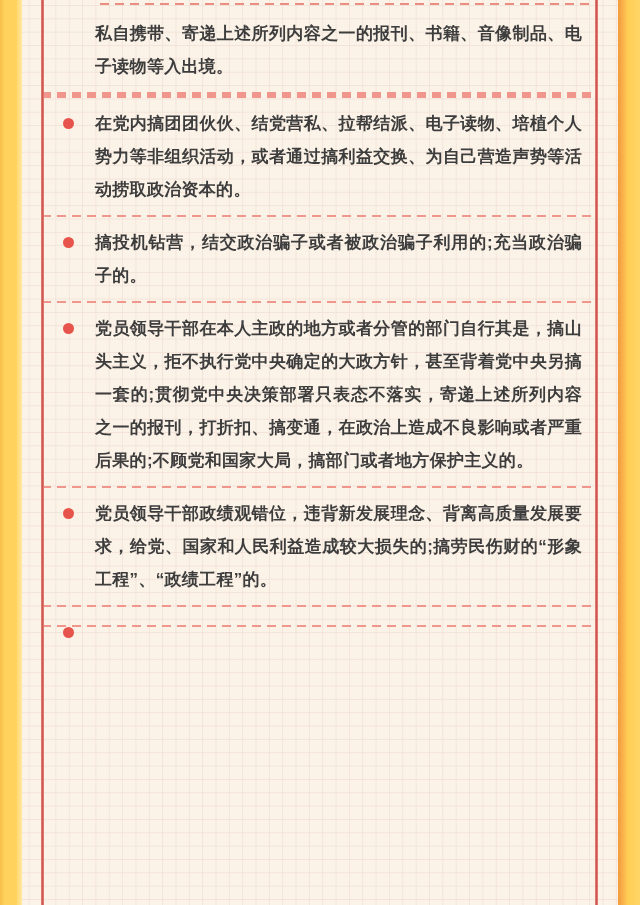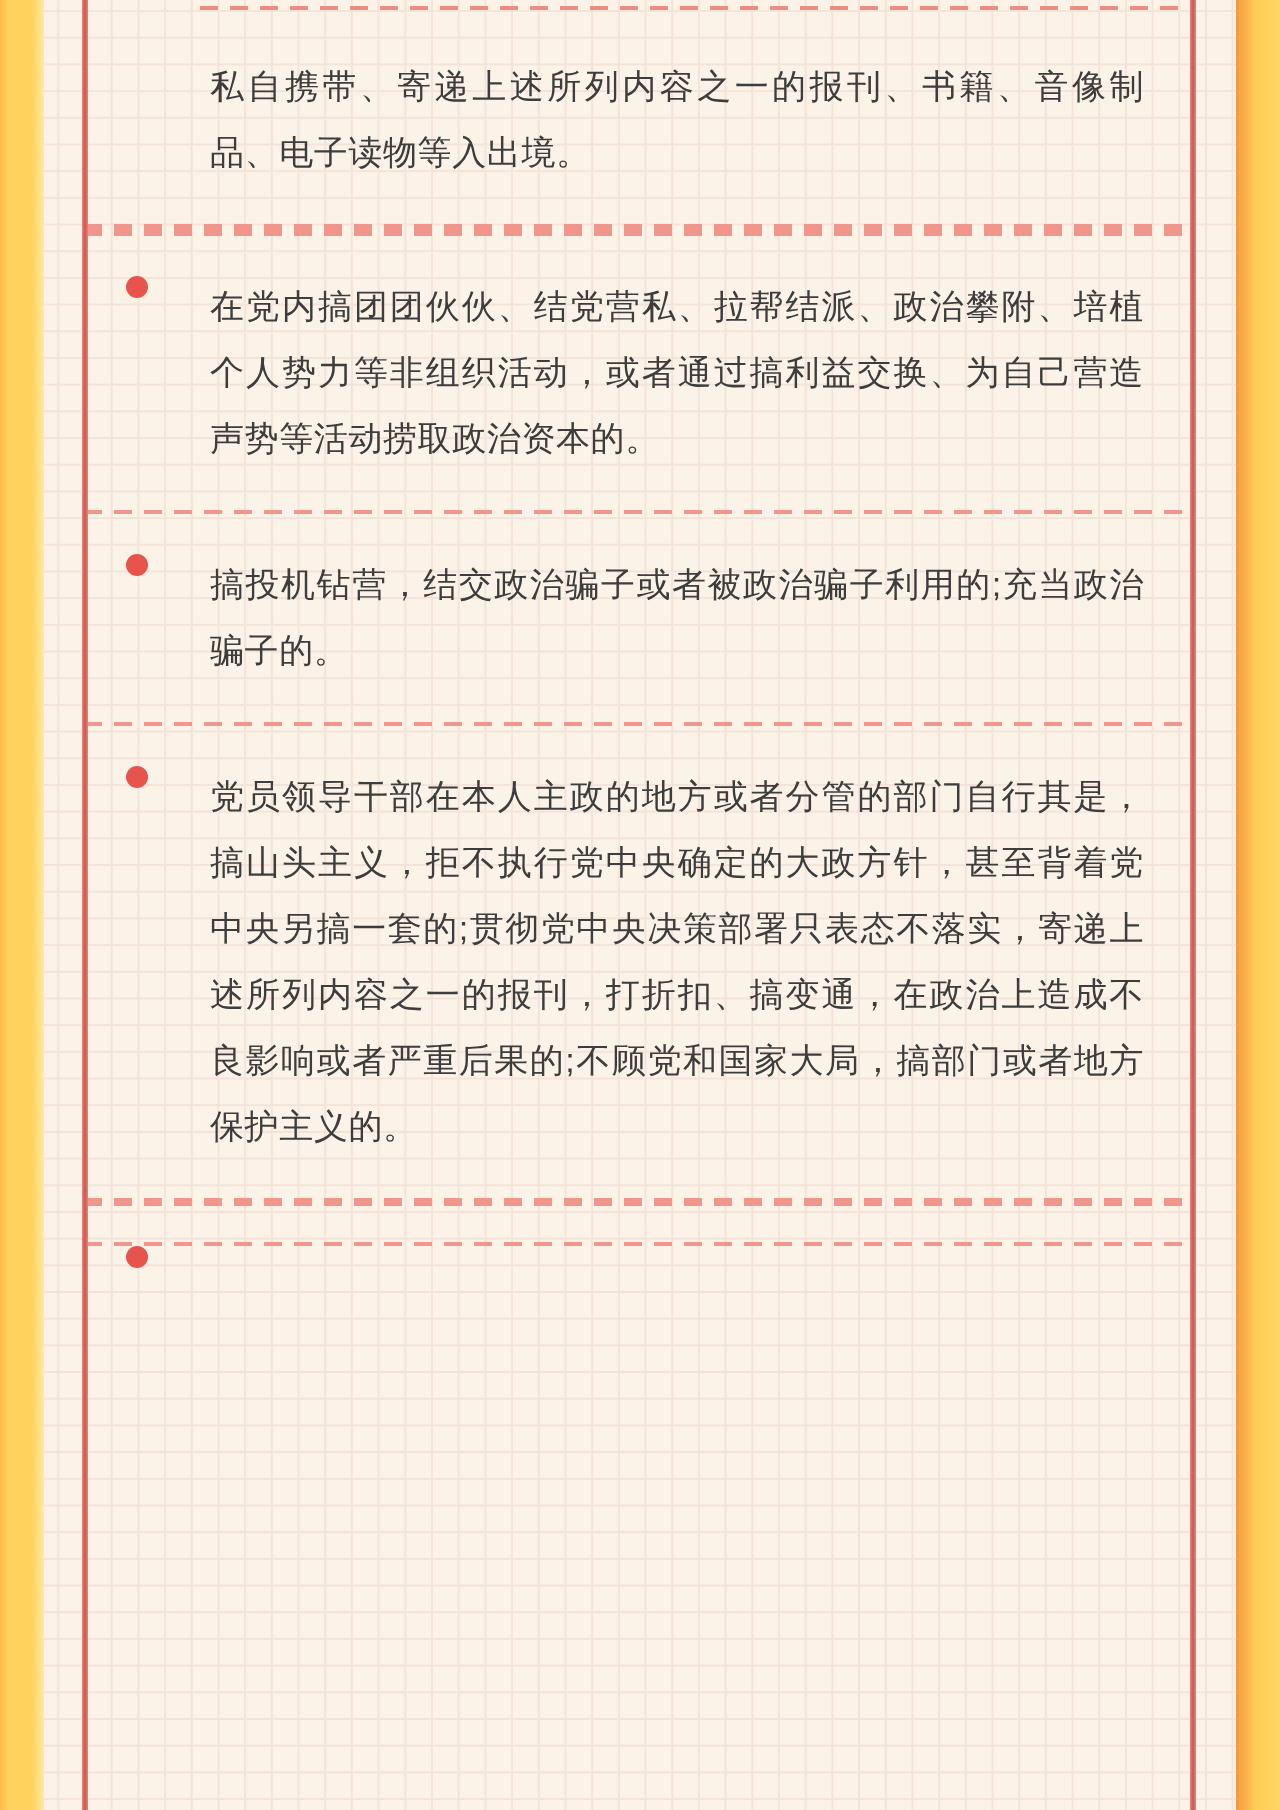--- a/index.html
+++ b/index.html
@@ -47,26 +47,26 @@
   }
   .content {
     position: absolute; left: 42px; right: 44px; top: 8px;
     z-index: 2;
   }
   .section {
     position: relative;
     padding: 9px 14px 9px 53px;
   }
   .section .text {
-    margin: 10px;
+    margin: 0;
     font-size: 17px;
     line-height: 33px;
     letter-spacing: 0.3px;
     color: #3d3d3d;
-    font-weight: 400;
+    font-weight: 700;
     text-align: justify;
   }
   .bullet {
     position: absolute;
     left: 21px; top: 20px;
     width: 11px; height: 11px;
     border-radius: 50%;
     background: #e7544b;
   }
   .sep {
@@ -91,36 +91,40 @@
       <p class="text">私自携带、寄递上述所列内容之一的报刊、书籍、音像制品、电子读物等入出境。</p>
     </div>
     <div class="sep"></div>
 
     <div class="sep"></div>
 
     <div class="sep"></div>
 
     <div class="section">
       <span class="bullet"></span>
-      <p class="text">在党内搞团团伙伙、结党营私、拉帮结派、政治攀附、培植个人势力等非组织活动，或者通过搞利益交换、为自己营造声势等活动捞取政治资本的。</p>
+      <p class="text">在党内搞团团伙伙、结党营私、拉帮结派、电子读物、培植个人势力等非组织活动，或者通过搞利益交换、为自己营造声势等活动捞取政治资本的。</p>
     </div>
     <div class="sep"></div>
 
     <div class="section">
       <span class="bullet"></span>
       <p class="text">搞投机钻营，结交政治骗子或者被政治骗子利用的;充当政治骗子的。</p>
     </div>
     <div class="sep"></div>
 
     <div class="section">
       <span class="bullet"></span>
       <p class="text">党员领导干部在本人主政的地方或者分管的部门自行其是，搞山头主义，拒不执行党中央确定的大政方针，甚至背着党中央另搞一套的;贯彻党中央决策部署只表态不落实，寄递上述所列内容之一的报刊，打折扣、搞变通，在政治上造成不良影响或者严重后果的;不顾党和国家大局，搞部门或者地方保护主义的。</p>
     </div>
     <div class="sep"></div>
 
+    <div class="section">
+      <span class="bullet"></span>
+      <p class="text">党员领导干部政绩观错位，违背新发展理念、背离高质量发展要求，给党、国家和人民利益造成较大损失的;搞劳民伤财的“形象工程”、“政绩工程”的。</p>
+    </div>
     <div class="sep"></div>
 
     <div class="section">
       <span class="bullet"></span>
     </div>
     <div class="sep"></div>
 
   </div>
 </div>
 

